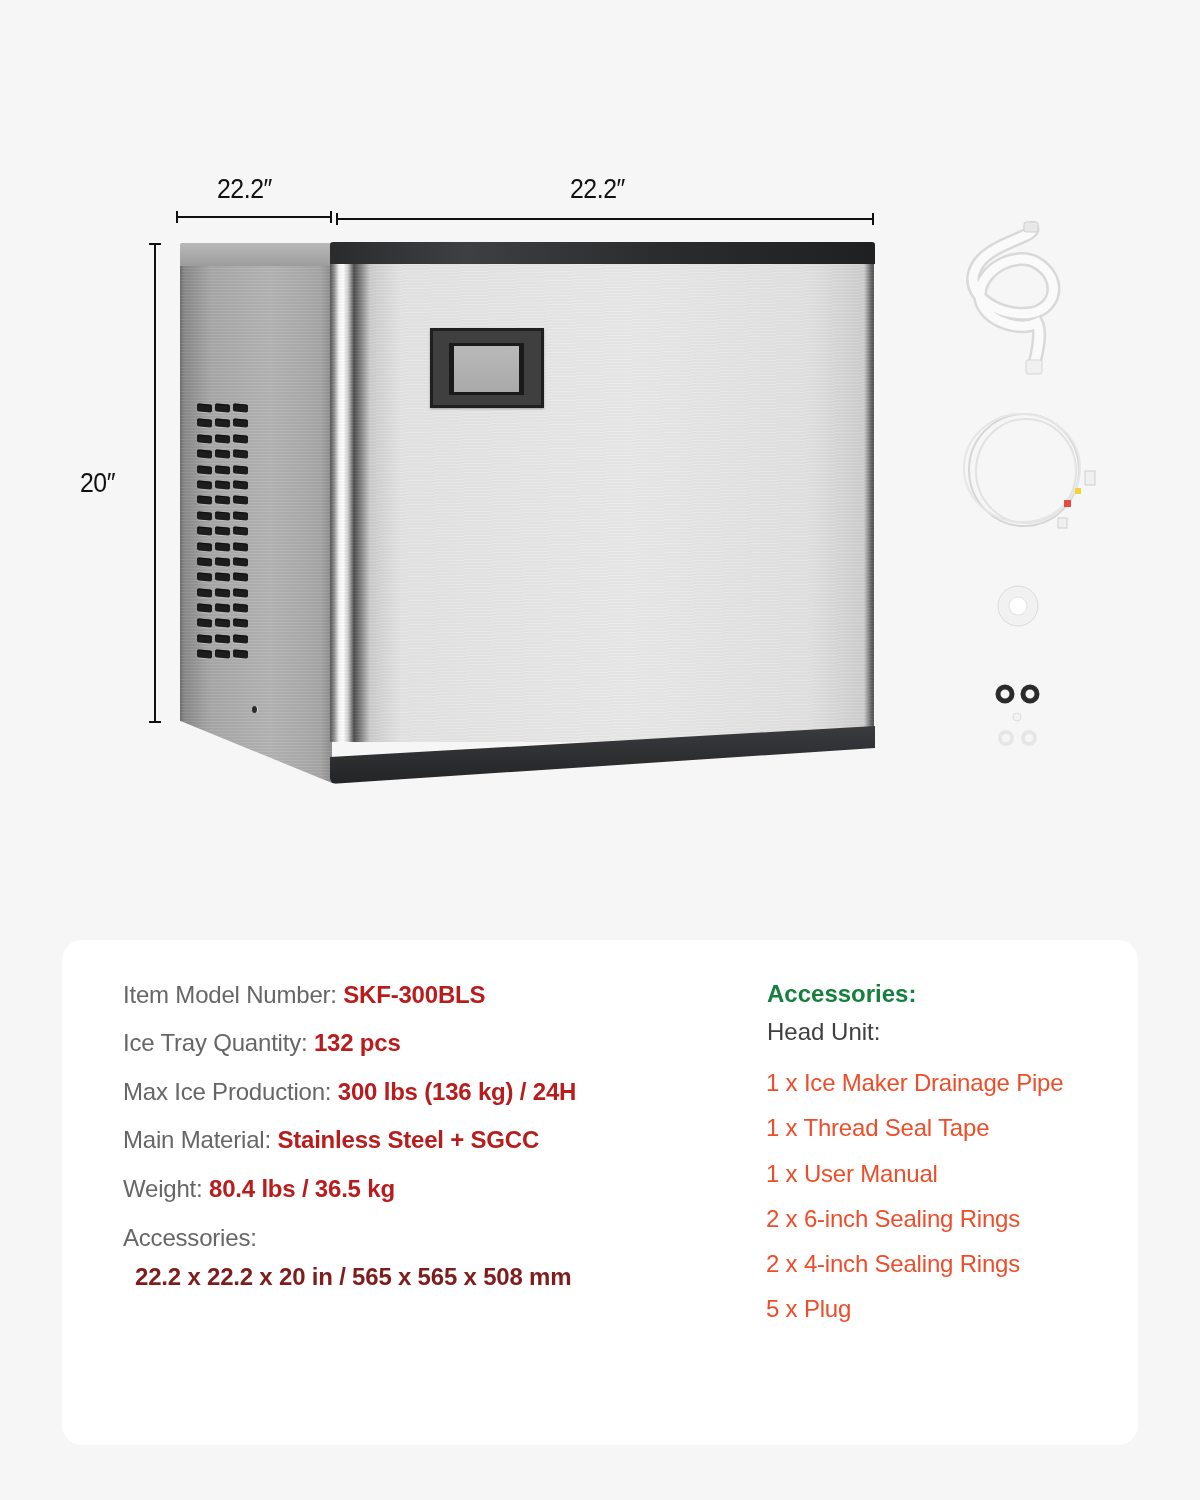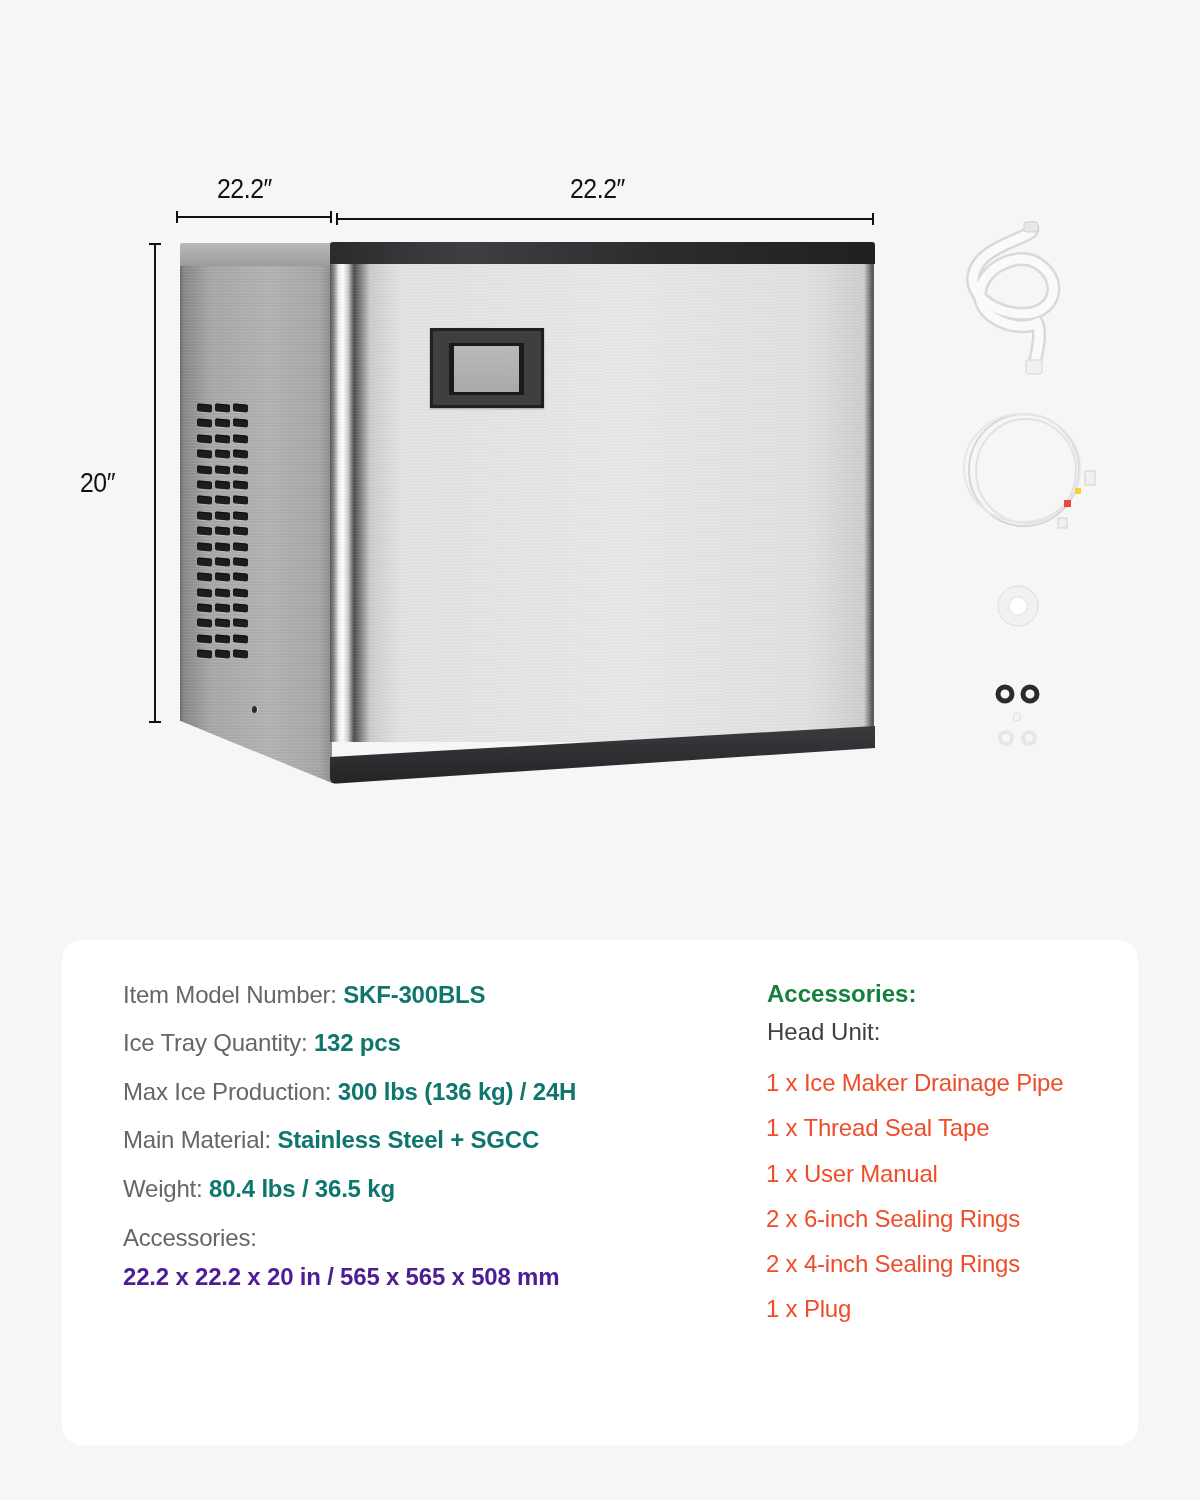--- a/index.html
+++ b/index.html
@@ -97,24 +97,24 @@
 
   
   .spec-card {
     position: absolute; left: 62px; top: 940px; width: 1076px; height: 505px;
     background: #ffffff; border-radius: 20px;
   }
   .spec-row {
     position: absolute; left: 123px; font-size: 24px; color: #666;
     white-space: nowrap; letter-spacing: -0.2px;
   }
-  .spec-row .val { color: #0f766e; font-weight: bold; text-align: right; }
+  .spec-row .val { color: #b91c1c; font-weight: bold; text-align: right; }
   .spec-dim-val {
-    position: absolute; left: 123px; top: 1263px; font-size: 24px; font-weight: bold;
-    color: #4c1d95; white-space: nowrap; letter-spacing: -0.2px;
+    position: absolute; left: 135px; top: 1263px; font-size: 24px; font-weight: bold;
+    color: #7f1d1d; white-space: nowrap; letter-spacing: -0.2px;
   }
   .acc-title {
     position: absolute; left: 767px; top: 980px; font-size: 24px; font-weight: bold; color: #15803d;
   }
   .acc-sub {
     position: absolute; left: 767px; top: 1018px; font-size: 24px; color: #404040;
   }
   .acc-list { position: absolute; left: 766px; top: 1067px; }
   .acc-item {
     font-size: 24px; color: #ee4d2a; height: 45.3px; line-height: 32px; white-space: nowrap;
@@ -256,14 +256,14 @@
 <div class="spec-dim-val">22.2 x 22.2 x 20 in / 565 x 565 x 508 mm</div>
 
 <div class="acc-title">Accessories:</div>
 <div class="acc-sub">Head Unit:</div>
 <div class="acc-list">
   <div class="acc-item">1 x Ice Maker Drainage Pipe</div>
   <div class="acc-item">1 x Thread Seal Tape</div>
   <div class="acc-item">1 x User Manual</div>
   <div class="acc-item">2 x 6-inch Sealing Rings</div>
   <div class="acc-item">2 x 4-inch Sealing Rings</div>
-  <div class="acc-item">1 x Plug</div>
+  <div class="acc-item">5 x Plug</div>
 </div>
 
 </body></html>

